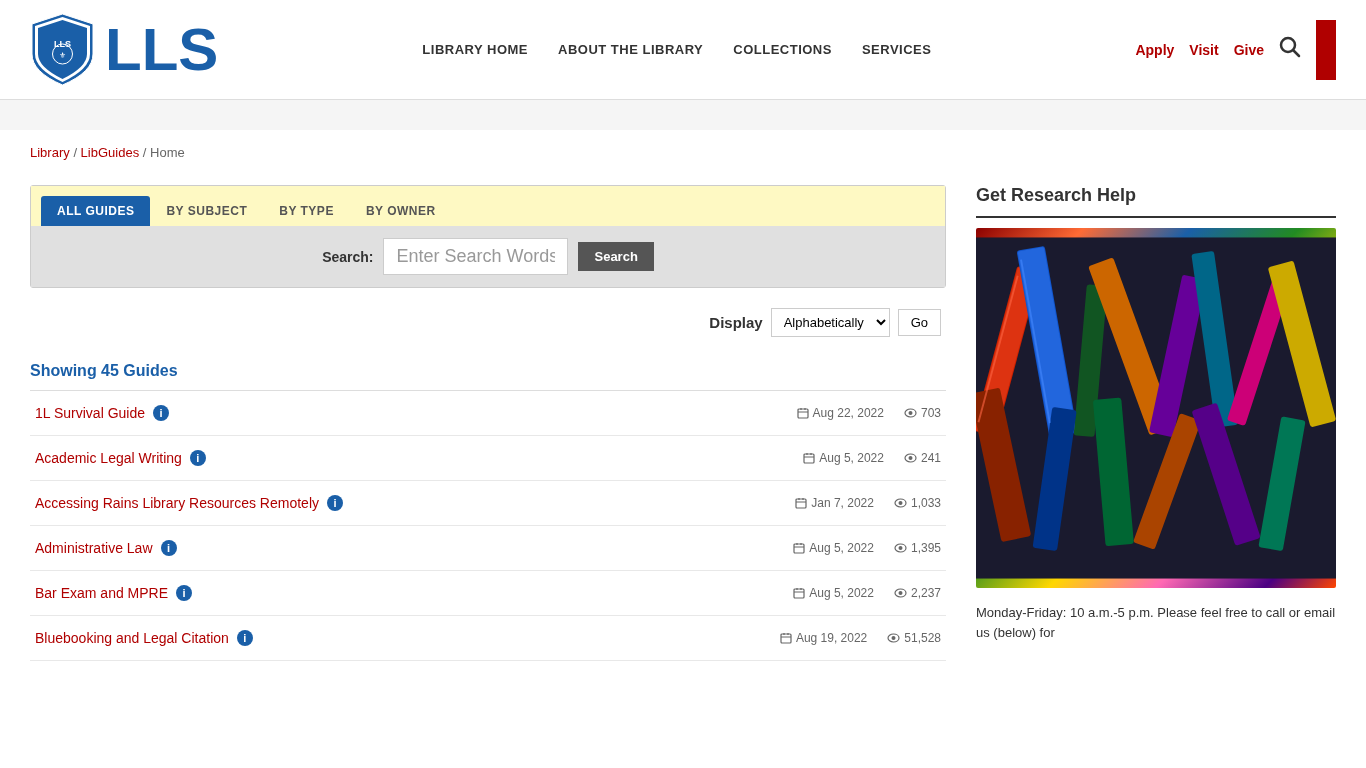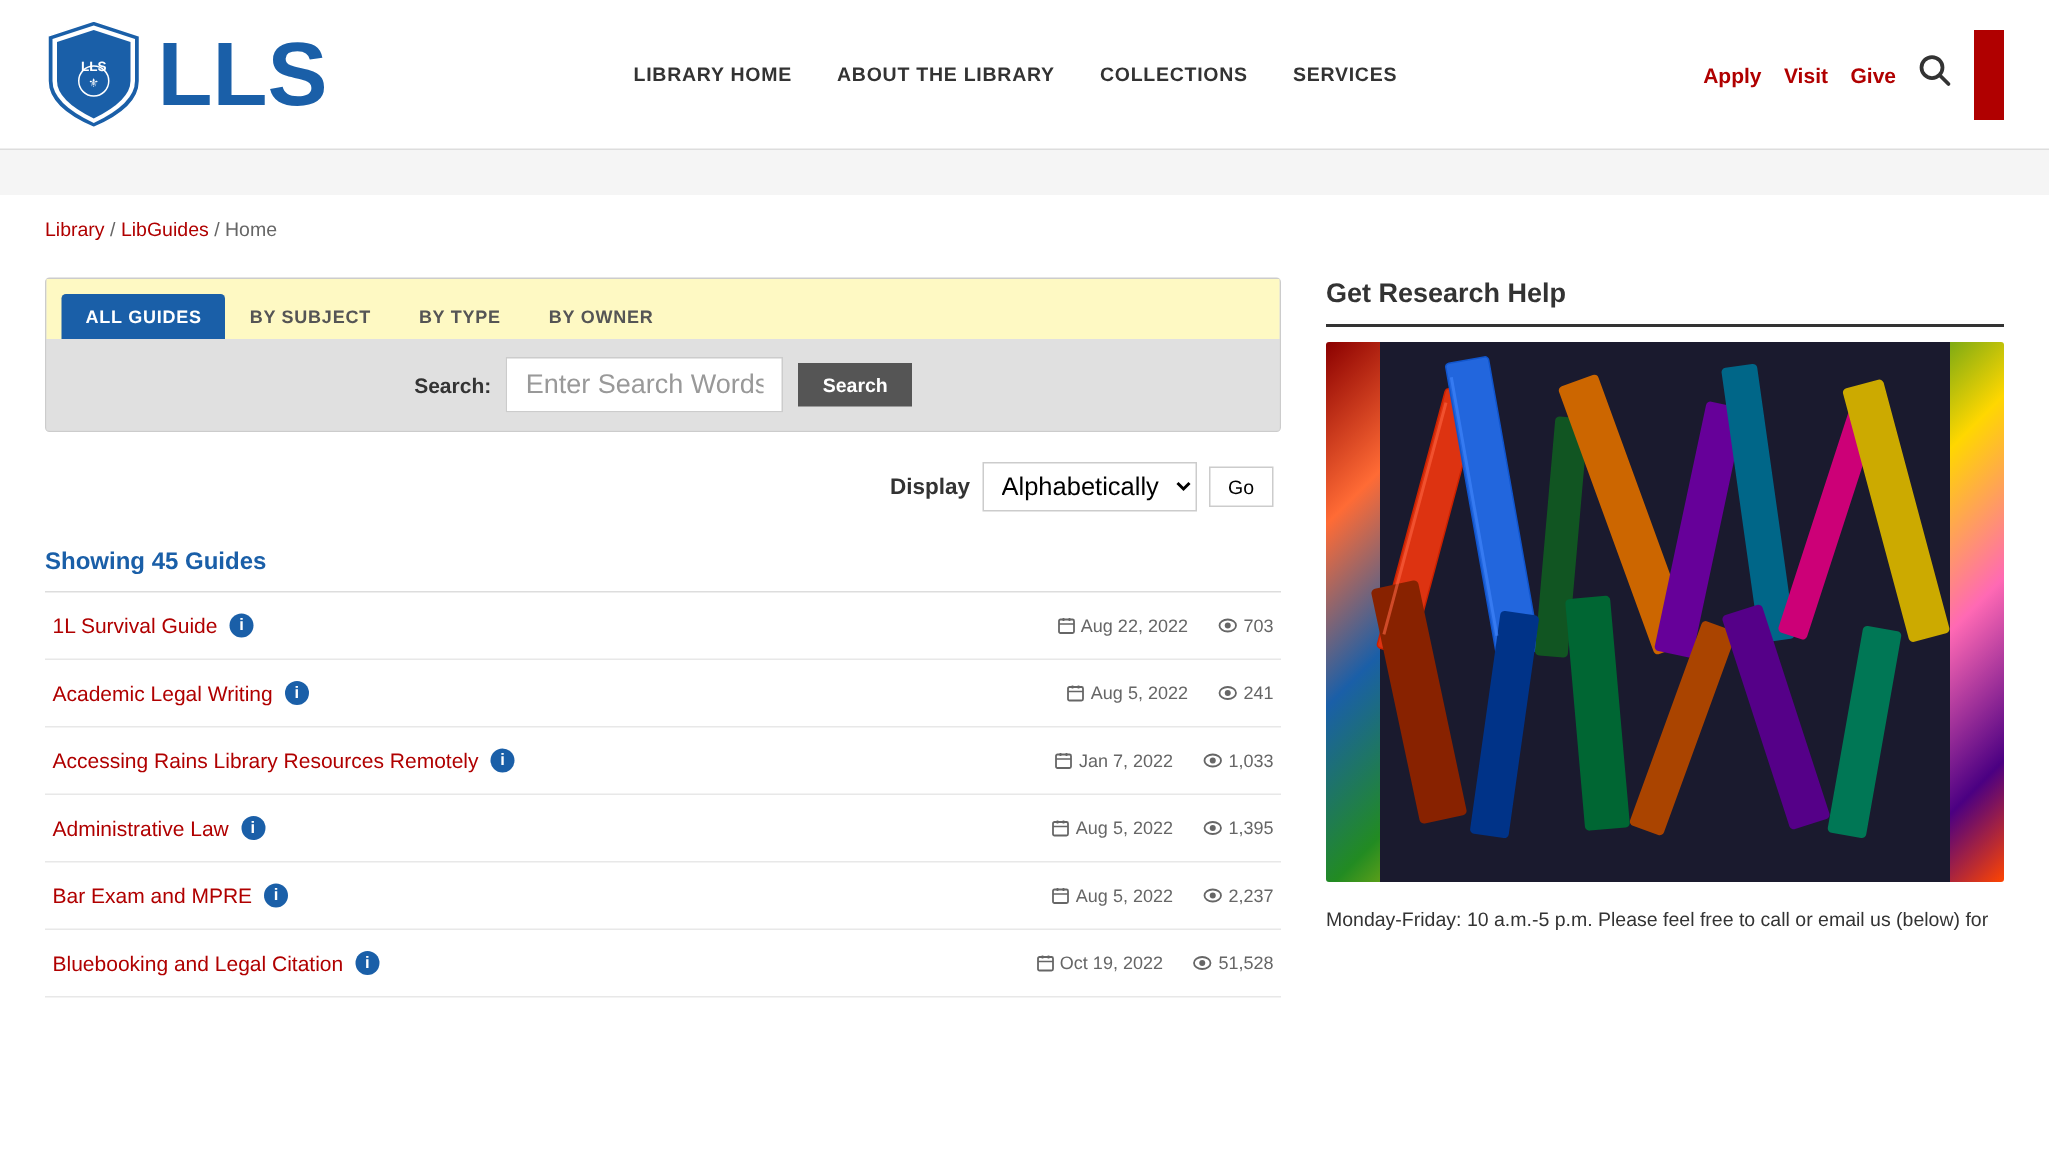--- a/index.html
+++ b/index.html
@@ -162,21 +162,21 @@
       padding: 20px 5px;
       gap: 8px;
     }
     .display-label {
       font-size: 15px;
       font-weight: 600;
       color: #333;
     }
     .display-select {
       padding: 5px 8px;
-      font-size: 17px;
+      font-size: 13px;
       border: 1px solid #ccc;
       background: #fff;
       cursor: pointer;
     }
     .go-btn {
       padding: 5px 12px;
       background: #fff;
       border: 1px solid #ccc;
       cursor: pointer;
       font-size: 13px;
@@ -233,21 +233,21 @@
       font-size: 12px;
     }
     .guide-date, .guide-views {
       display: flex;
       align-items: center;
       gap: 4px;
     }
 
     
     .right-sidebar {
-      width: 452px;
+      width: 360px;
       flex-shrink: 0;
     }
     .sidebar-title {
       font-size: 18px;
       font-weight: 600;
       color: #333;
       padding-bottom: 10px;
       border-bottom: 2px solid #333;
       margin-bottom: 10px;
     }
@@ -492,21 +492,21 @@
           <span class="info-icon">i</span>
         </div>
         <div class="guide-right">
           <span class="guide-date">
             <svg width="12" height="12" viewBox="0 0 12 12">
                 <rect x="1" y="2" width="10" height="9" rx="1" fill="none" stroke="#666" stroke-width="1.2"></rect>
                 <line x1="4" y1="1" x2="4" y2="3" stroke="#666" stroke-width="1.2"></line>
                 <line x1="8" y1="1" x2="8" y2="3" stroke="#666" stroke-width="1.2"></line>
                 <line x1="1" y1="5" x2="11" y2="5" stroke="#666" stroke-width="1"></line>
               </svg>
-            <span>Oct 19, 2022</span>
+            <span>Aug 19, 2022</span>
           </span>
           <span class="guide-views">
             <svg width="13" height="10" viewBox="0 0 13 10">
                 <ellipse cx="6.5" cy="5" rx="5.5" ry="4" fill="none" stroke="#666" stroke-width="1.2"></ellipse>
                 <circle cx="6.5" cy="5" r="2" fill="#666"></circle>
               </svg>
             <span>51,528</span>
           </span>
         </div>
       </div>

